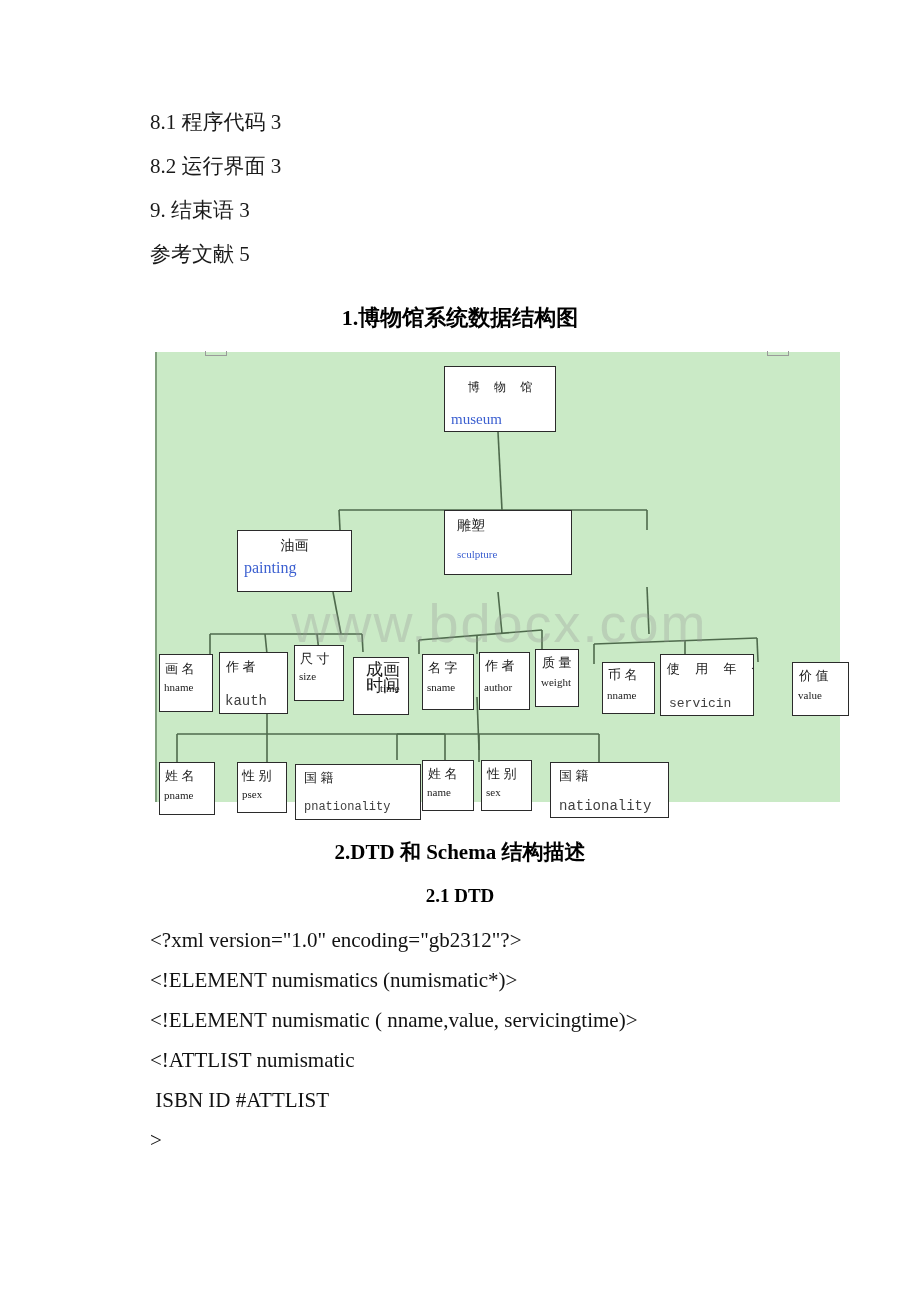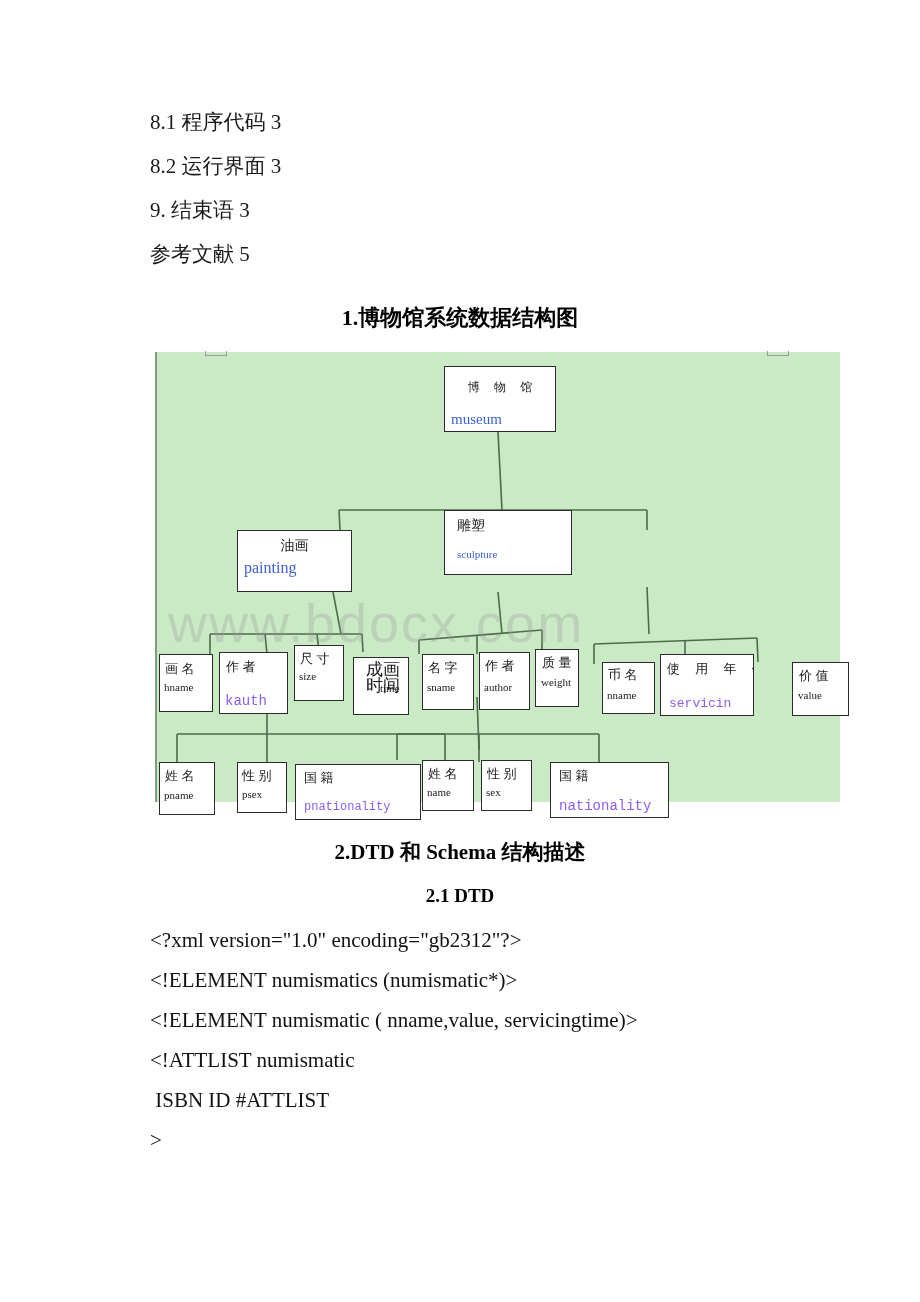--- a/index.html
+++ b/index.html
@@ -60,24 +60,24 @@
     position: absolute;
     left: 0;
     top: 0;
     width: 685px;
     height: 450px;
   }
 
   
   #watermark {
     position: absolute;
-    left: 11px;
+    left: 0px;
     top: 240px;
     width: 685px;
-    text-align: left;
+    text-align: center;
     font-family: "Liberation Sans", sans-serif;
     font-size: 54px;
     letter-spacing: 2px;
     color: rgba(150,150,150,0.30);
     pointer-events: none;
     z-index: 1;
   }
 
   
   .node {
@@ -99,21 +99,21 @@
   }
   .node .en {
     position: absolute;
     left: 6px;
     bottom: 2px;
     font-family: "Liberation Serif", serif;
     white-space: nowrap;
   }
   .en.blue { color: #3b5fd0; }
   .en.black { color: #1a1a1a; }
-  .en.mono  { font-family: "Liberation Mono", monospace; color: #8b5cf6; }
+  .en.mono  { font-family: "Liberation Mono", monospace; color: #404040; }
 
   
   .cn.spread { letter-spacing: 0.45em; text-indent: 0.45em; }
   .cn.justify {
     text-align: justify;
     padding: 0 8px;
   }
   .cn.justify::after {
     content: "";
     display: inline-block;

